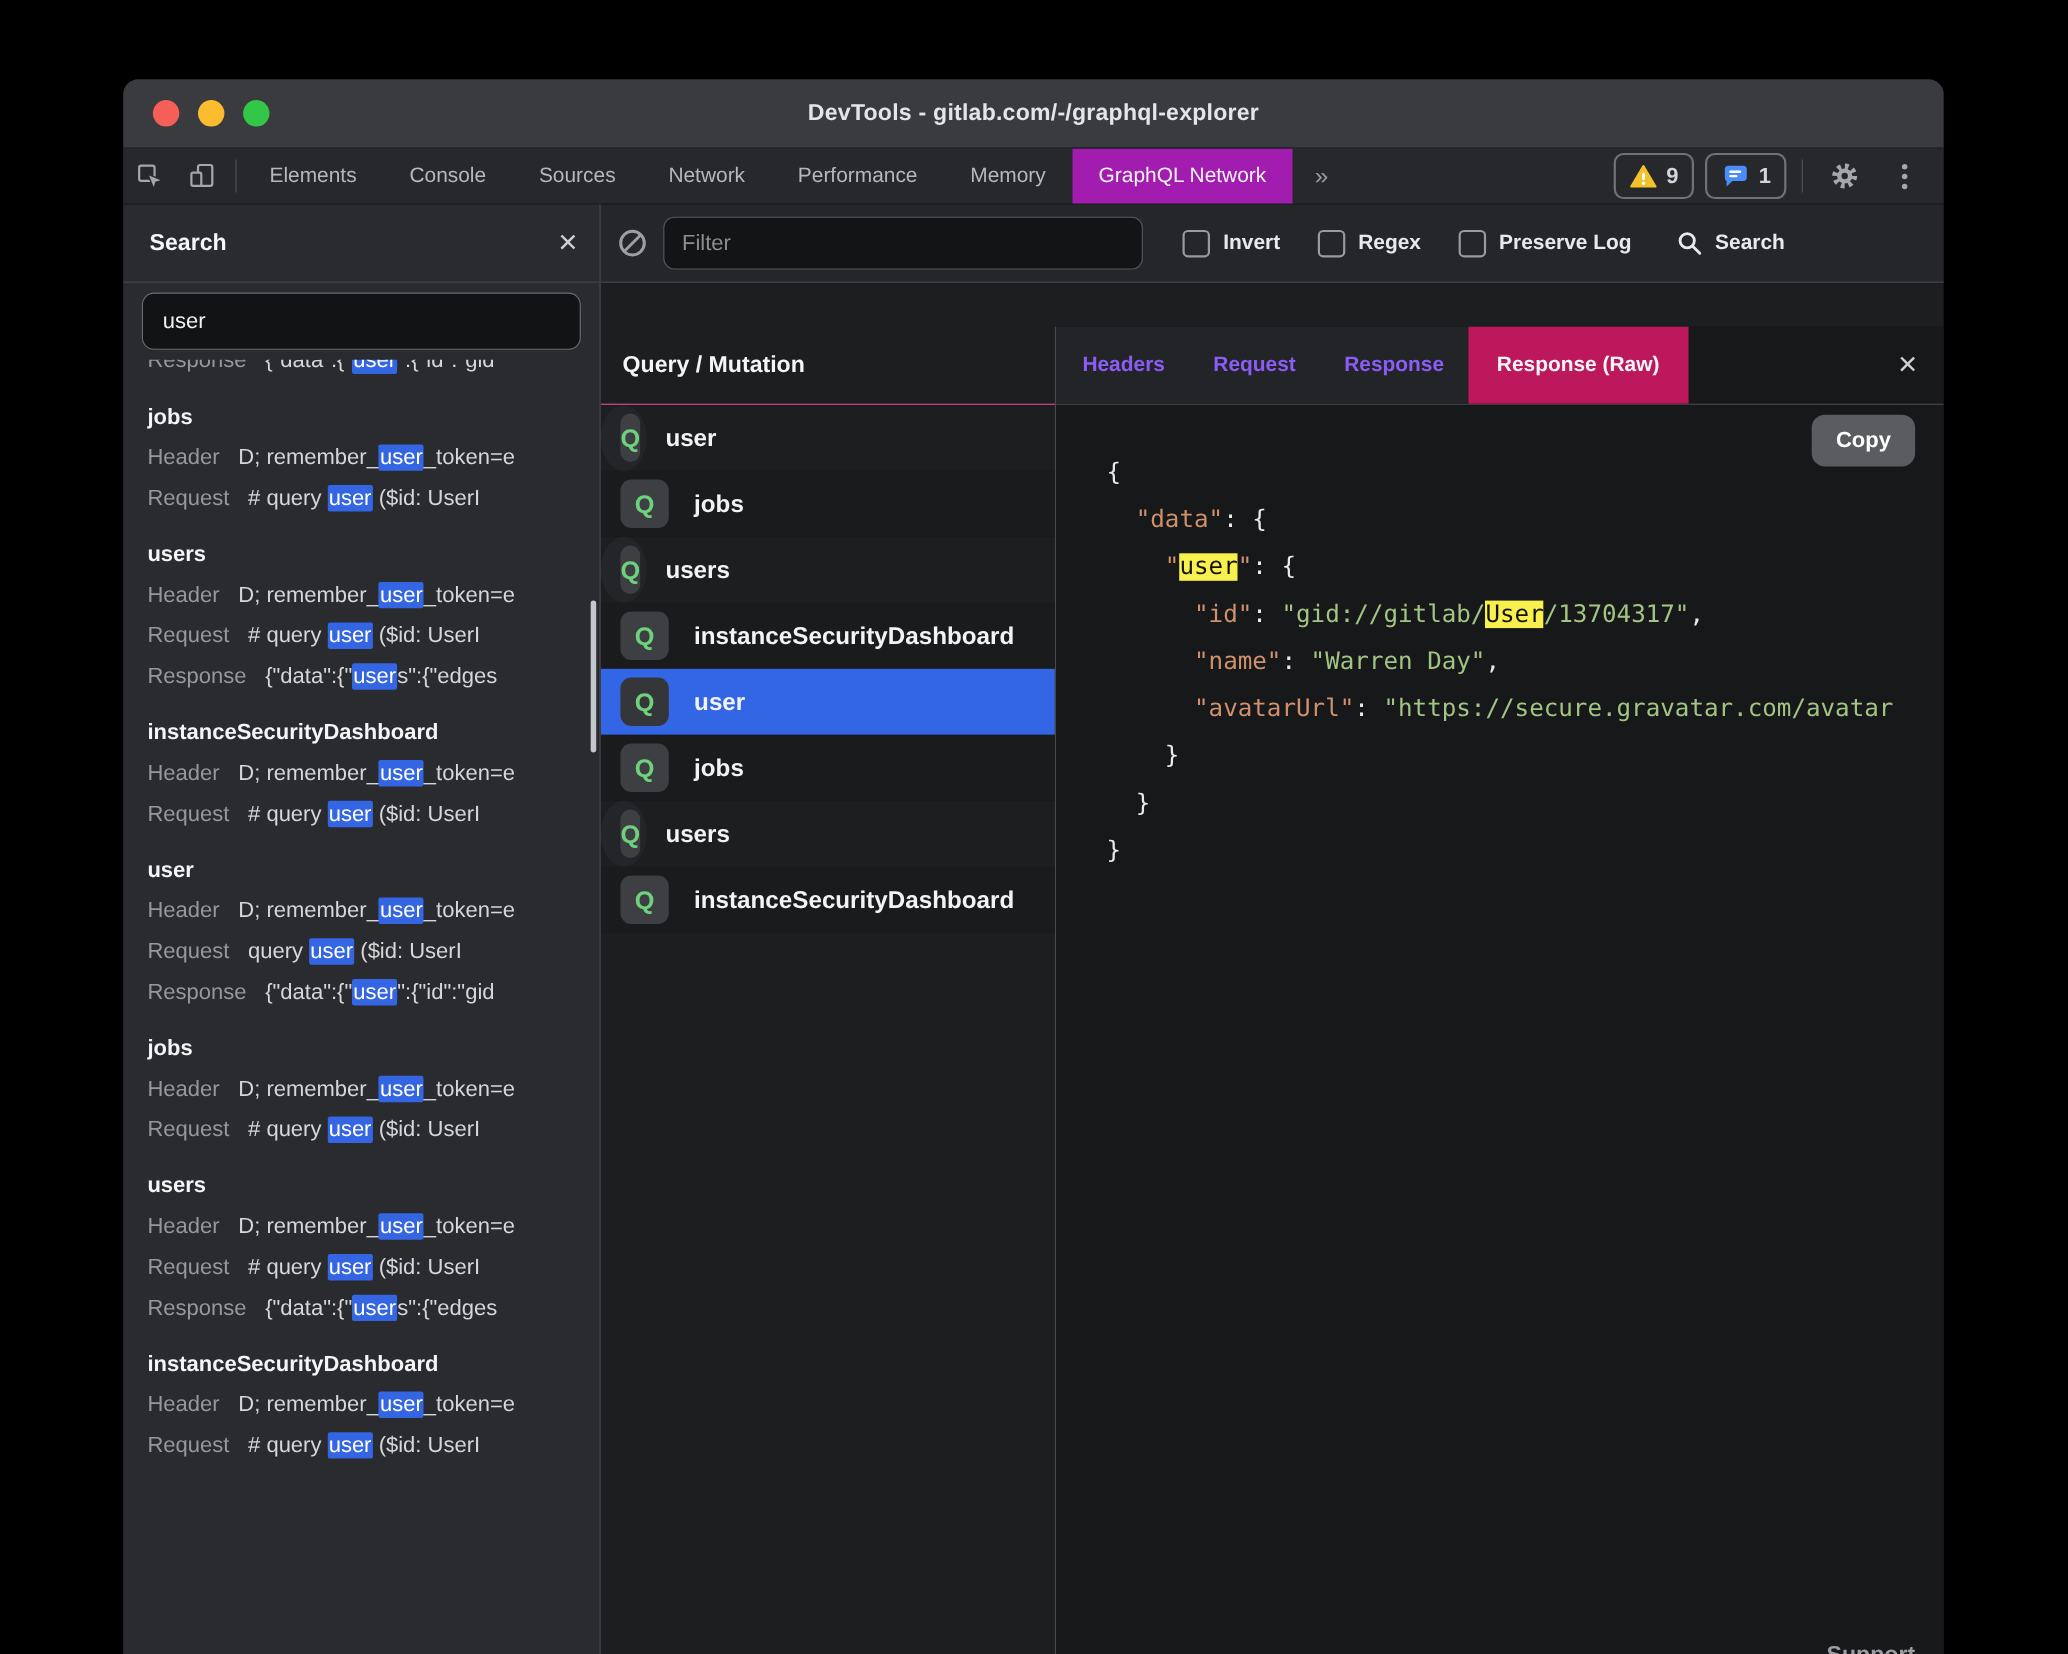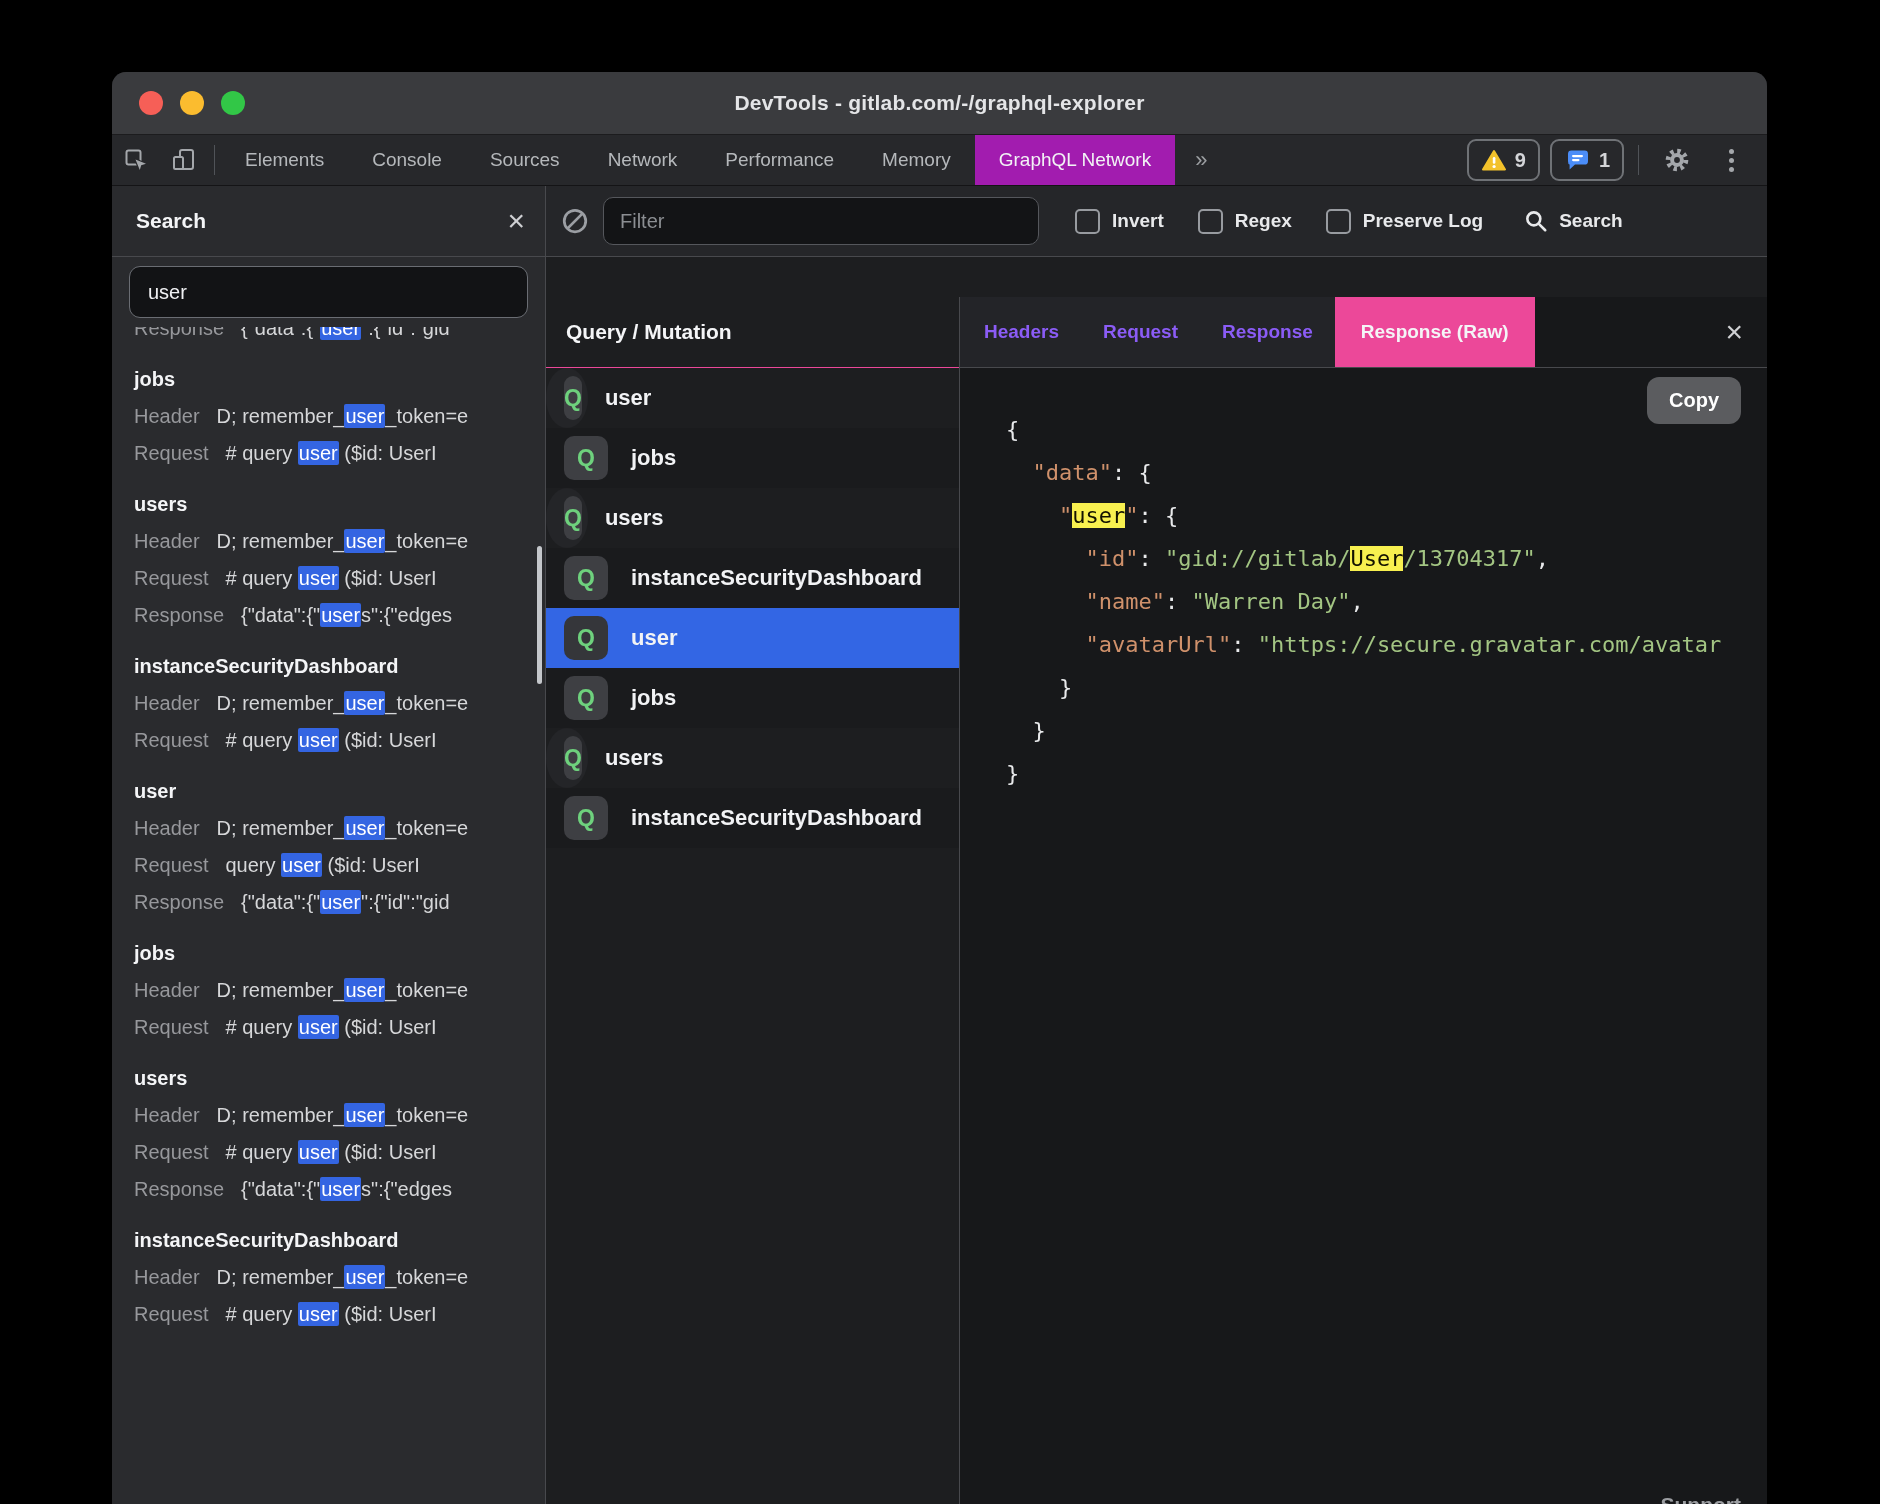--- a/index.html
+++ b/index.html
@@ -122,21 +122,21 @@
   .resp-col{flex:1;display:flex;flex-direction:column;min-width:0;background:#17181a;}
   .resp-tabs{
     height:70px;flex:0 0 70px;border-bottom:1px solid #48494d;display:flex;align-items:stretch;
     background:#17181a;
   }
   .resp-tabs-group{display:flex;align-items:stretch;background:#232428;padding-left:2px;}
   .resp-tab{
     display:flex;align-items:center;padding:0 22px;font-size:19px;font-weight:700;
     color:#8b5cf6;white-space:nowrap;
   }
-  .resp-tab.active{background:#ec4899;color:#f4f5f7;font-weight:700;padding:0 26px;}
+  .resp-tab.active{background:#be185d;color:#f4f5f7;font-weight:700;padding:0 26px;}
   .resp-x{margin-left:auto;display:flex;align-items:center;padding-right:24px;}
   .resp-body{flex:1;position:relative;overflow:hidden;}
   .copy-btn{
     position:absolute;top:9px;right:26px;background:#5b5c5f;color:#fff;border:none;
     border-radius:12px;padding:12px 22px;font-size:20px;font-weight:700;
     font-family:"Liberation Sans",sans-serif;
   }
   .code{
     padding:40px 0 0 46px;font-family:"DejaVu Sans Mono",monospace;font-size:22px;
     line-height:43px;white-space:pre;overflow:hidden;

